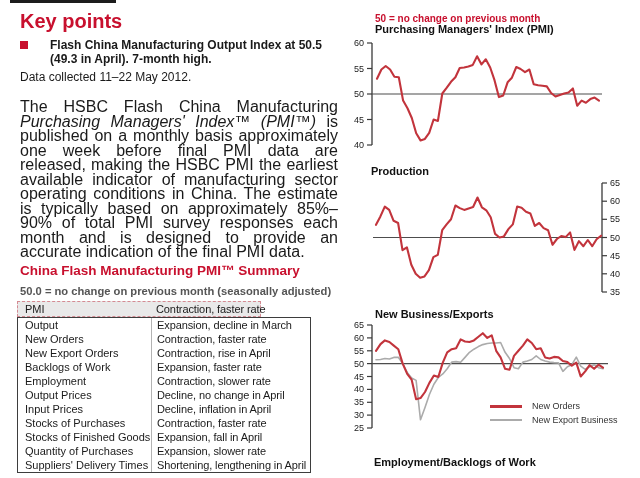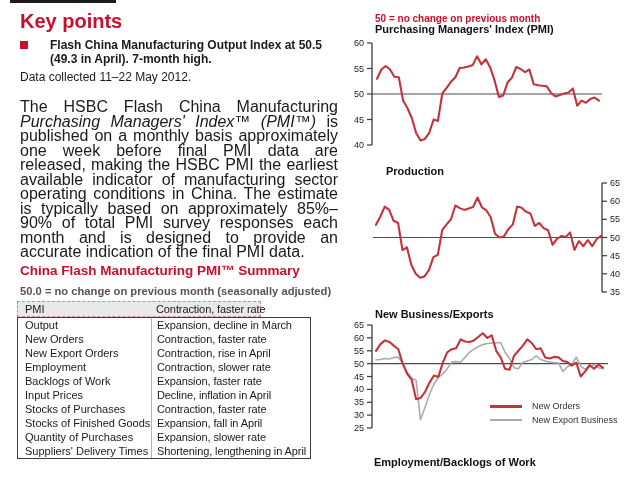--- a/index.html
+++ b/index.html
@@ -19,21 +19,21 @@
   .trow{display:flex;font-size:11px;line-height:14px;}
   .tl{flex:0 0 126px;padding-left:7px;white-space:nowrap;}
   .tv{flex:1;padding-left:5px;white-space:nowrap;letter-spacing:-0.1px;}
   .pmirow{margin-top:4px;margin-left:-3px;width:244px;box-sizing:border-box;
           border:1px dashed #d48a92;background:#e9e9e9;}
   .box{margin-left:-3px;width:294px;box-sizing:border-box;border:1px solid #3d3d3d;}
   .box .tv{border-left:1px solid #b3b3b3;}
   
   .chart-note{position:absolute;left:375px;top:13px;font-size:10px;font-weight:bold;color:#C8102E;}
   .ct{position:absolute;font-size:11px;font-weight:bold;color:#111;white-space:nowrap;}
-  .ct1{left:375px;top:23px;} .ct2{left:386px;top:165px;}
+  .ct1{left:375px;top:23px;} .ct2{left:371px;top:165px;}
   .ct3{left:375px;top:308px;} .ct4{left:374px;top:456px;text-align:center;}
   .chost{position:absolute;}
   #c0{left:346px;top:30px;} #c1{left:346px;top:175px;} #c2{left:346px;top:318px;}
   .legend{position:absolute;left:490px;top:399px;font-size:9px;color:#333;}
   .lrow{display:flex;align-items:center;height:14px;}
   .lsample{display:inline-block;width:32px;margin-right:10px;}
   .ls-red{border-top:3px solid #C2343C;}
   .ls-gray{border-top:2px solid #ABABAB;}
 </style>
 </head>
@@ -69,26 +69,30 @@
         </div>
         <div class="trow">
           <span class="tl">New Orders</span>
           <span class="tv">Contraction, faster rate</span>
         </div>
         <div class="trow">
           <span class="tl">New Export Orders</span>
           <span class="tv">Contraction, rise in April</span>
         </div>
         <div class="trow">
+          <span class="tl">Backlogs of Work</span>
+          <span class="tv">Expansion, faster rate</span>
+        </div>
+        <div class="trow">
           <span class="tl">Employment</span>
           <span class="tv">Contraction, slower rate</span>
         </div>
         <div class="trow">
-          <span class="tl">Backlogs of Work</span>
-          <span class="tv">Expansion, faster rate</span>
+          <span class="tl">Output Prices</span>
+          <span class="tv">Decline, no change in April</span>
         </div>
         <div class="trow">
           <span class="tl">Input Prices</span>
           <span class="tv">Decline, inflation in April</span>
         </div>
         <div class="trow">
           <span class="tl">Stocks of Purchases</span>
           <span class="tv">Contraction, faster rate</span>
         </div>
         <div class="trow">

